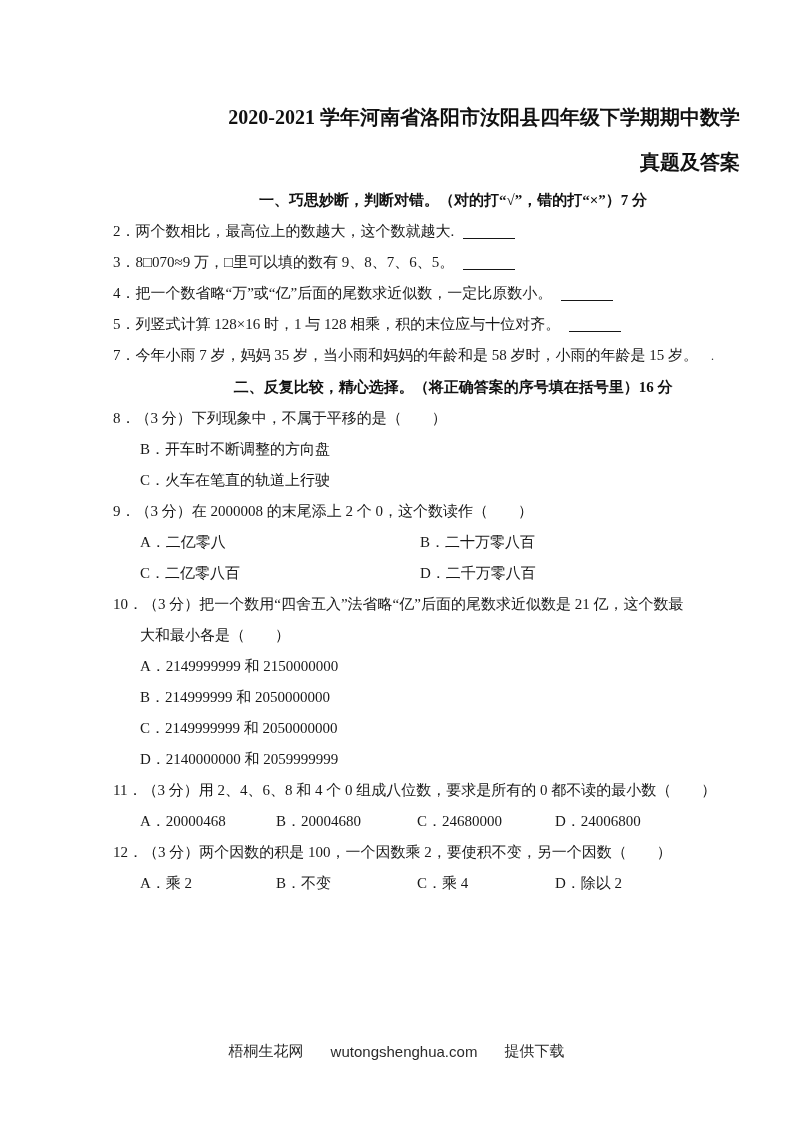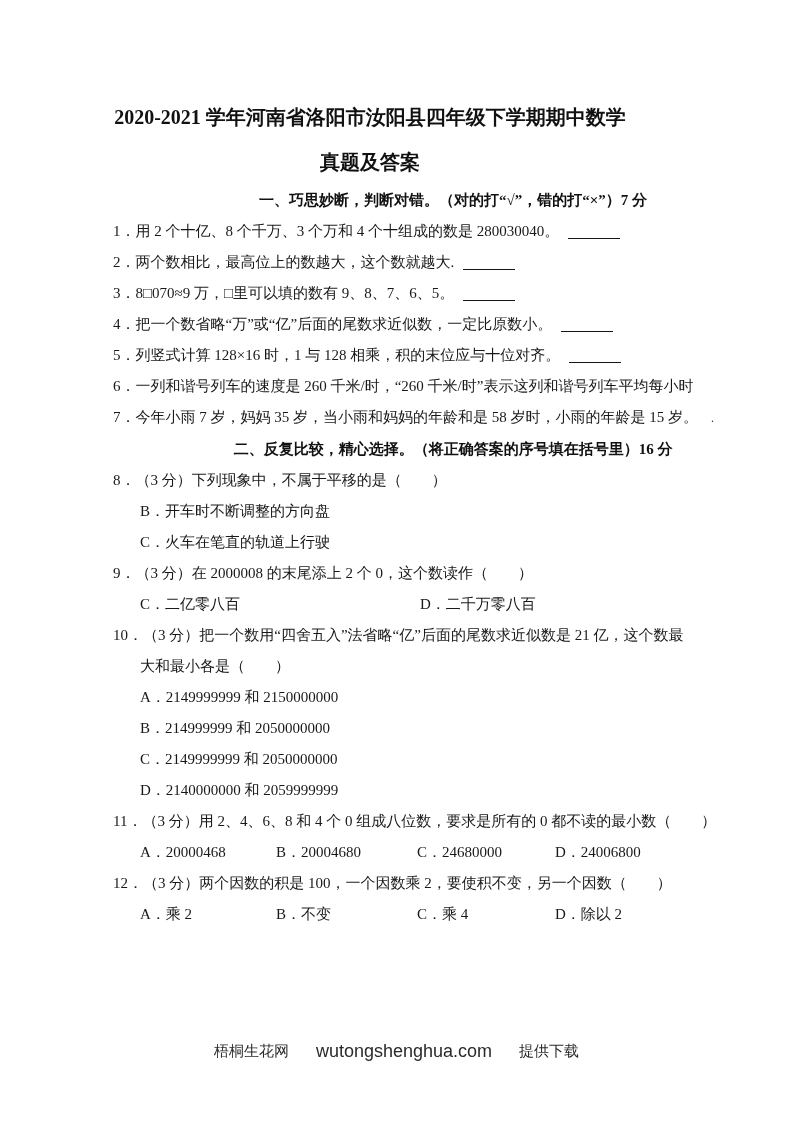--- a/index.html
+++ b/index.html
@@ -11,21 +11,21 @@
     overflow:hidden;
     color:#181818;
     font-family:"Liberation Serif","DejaVu Serif",serif;
   }
   .content{
     padding:95px 0 0 113px;
   }
   .doc-title{
     width:740px;
     margin:0 0 0 -113px;
-    text-align:center;
+    text-align:right;
     font-size:20px;
     font-weight:bold;
     line-height:45px;
     color:#111;
   }
   .doc-title .tl{display:block;white-space:nowrap;}
   .heading{
     font-weight:bold;
     color:#111;
     text-align:center;
@@ -57,56 +57,55 @@
     top:1036px;
     width:793px;
     display:flex;
     justify-content:center;
     gap:27px;
     font-size:15px;
     line-height:31px;
     color:#2a2a2a;
     align-items:flex-end;
   }
-  .footer .url{font-family:"Liberation Sans","DejaVu Sans",sans-serif;font-size:18px;}
+  .footer .url{font-family:"Liberation Sans","DejaVu Sans",sans-serif;font-size:15px;}
 </style>
 </head>
 <body>
 
 <div class="page">
   <div class="content">
 
     <h1 class="doc-title">
       <span class="tl">2020-2021 学年河南省洛阳市汝阳县四年级下学期期中数学</span>
       <span class="tl">真题及答案</span>
     </h1>
 
     <div class="heading">一、巧思妙断，判断对错。（对的打“√”，错的打“×”）7 分</div>
 
-    <div class="line"><span>1．用 2 个十亿、8 个千万、3 个万和 4 个十组成的数是 280030040。</span><span class="blank"></span></div>
 
     <div class="line"><span>2．两个数相比，最高位上的数越大，这个数就越大.</span><span class="blank"></span></div>
 
     <div class="line"><span>3．8□070≈9 万，□里可以填的数有 9、8、7、6、5。</span><span class="blank"></span></div>
 
     <div class="line"><span>4．把一个数省略“万”或“亿”后面的尾数求近似数，一定比原数小。</span><span class="blank"></span></div>
 
     <div class="line"><span>5．列竖式计算 128×16 时，1 与 128 相乘，积的末位应与十位对齐。</span><span class="blank"></span></div>
 
-    <div class="line"><span>6．一列和谐号列车的速度是 260 千米/时，“260 千米/时”表示这列和谐号列车平均每小时</span></div>
 
     <div class="line"><span>7．今年小雨 7 岁，妈妈 35 岁，当小雨和妈妈的年龄和是 58 岁时，小雨的年龄是 15 岁。</span><span class="stray">.</span></div>
 
     <div class="heading">二、反复比较，精心选择。（将正确答案的序号填在括号里）16 分</div>
 
     <div class="line"><span>8．（3 分）下列现象中，不属于平移的是（　　）</span></div>
     <div class="line opt"><span>B．开车时不断调整的方向盘</span></div>
     <div class="line opt"><span>C．火车在笔直的轨道上行驶</span></div>
 
     <div class="line"><span>9．（3 分）在 2000008 的末尾添上 2 个 0，这个数读作（　　）</span></div>
+    <div class="line opt"><span class="w2">A．二亿零八</span><span>B．二十万零八百</span></div>
     <div class="line opt"><span class="w2">C．二亿零八百</span><span>D．二千万零八百</span></div>
 
     <div class="line"><span>10．（3 分）把一个数用“四舍五入”法省略“亿”后面的尾数求近似数是 21 亿，这个数最</span></div>
     <div class="line indent"><span>大和最小各是（　　）</span></div>
     <div class="line opt"><span>A．2149999999 和 2150000000</span></div>
     <div class="line opt"><span>B．214999999 和 2050000000</span></div>
     <div class="line opt"><span>C．2149999999 和 2050000000</span></div>
     <div class="line opt"><span>D．2140000000 和 2059999999</span></div>
 
     <div class="line"><span>11．（3 分）用 2、4、6、8 和 4 个 0 组成八位数，要求是所有的 0 都不读的最小数（　　）</span></div>

